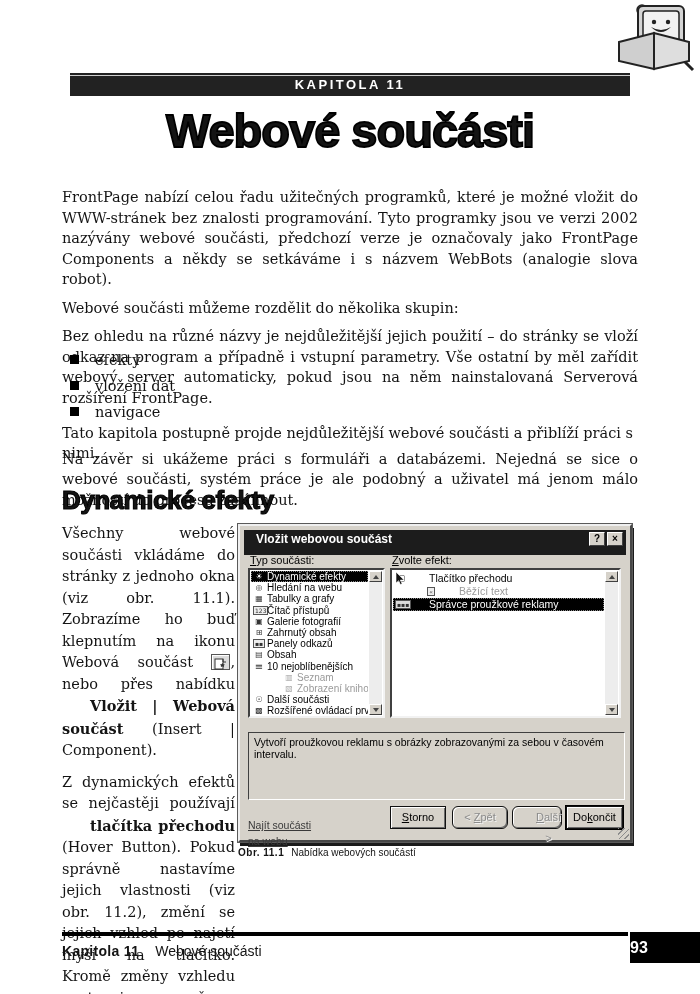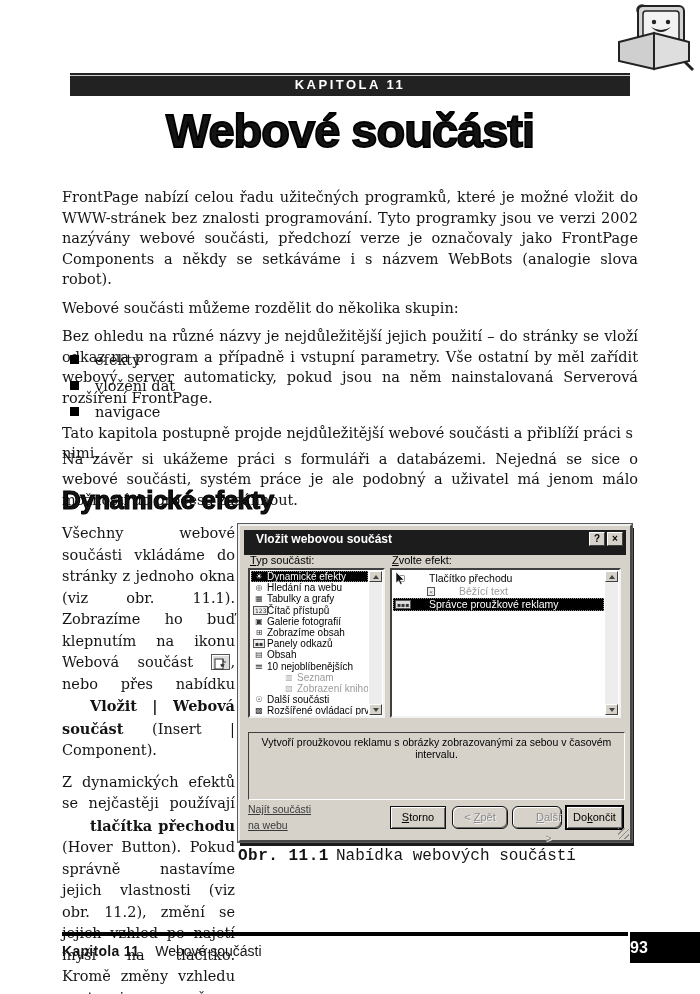--- a/index.html
+++ b/index.html
@@ -73,38 +73,38 @@
         border-color:#fff #404040 #404040 #fff;box-sizing:border-box;}
   .sb-up{top:0;} .sb-down{bottom:0;}
   .tri-up{position:absolute;left:3px;top:3px;width:0;height:0;border-left:3px solid transparent;
         border-right:3px solid transparent;border-bottom:4px solid #444;}
   .tri-down{position:absolute;left:3px;top:3px;width:0;height:0;border-left:3px solid transparent;
         border-right:3px solid transparent;border-top:4px solid #444;}
 
   .cursor-icon{position:absolute;left:3px;top:2px;z-index:3;}
 
   .desc{position:absolute;left:8px;right:5px;top:206px;height:68px;background:#d6d2ca;
-        border:1px solid;border-color:#404040 #fff #fff #404040;padding:3px 5px;box-sizing:border-box;font-size:10.5px;text-align:center;}
-
-  .weblink{position:absolute;left:8px;font-size:10.5px;color:#3a3a3a;text-decoration:underline;cursor:pointer;}
+        border:1px solid;border-color:#404040 #fff #fff #404040;padding:3px 5px;box-sizing:border-box;font-size:10.5px;}
+
+  .weblink{position:absolute;left:8px;font-size:10.5px;color:#3a3a3a;text-decoration:underline;cursor:pointer;margin-top:16px;}
   .wl1{top:277px;} .wl2{top:293px;}
 
   .btn{position:absolute;top:280px;height:23px;background:#d6d2ca;border:1px solid #111;
         box-shadow:inset 1px 1px 0 #fff, inset -1px -1px 0 #6a6a6a;font-size:11px;text-align:center;
         line-height:21px;box-sizing:border-box;}
   .btn-cancel{left:150px;width:56px;}
   .btn-back{left:212px;width:56px;}
   .btn-next{left:272px;width:50px;padding-left:23px;}
   .btn-finish{left:326px;width:57px;box-shadow:inset 1px 1px 0 #fff, inset -1px -1px 0 #6a6a6a,0 0 0 1px #000;}
   .btn.disabled{color:#8b8b8b;text-shadow:1px 1px 0 #f2f2f2;border-radius:6px;}
   .grip{position:absolute;right:1px;bottom:1px;width:11px;height:11px;
         background:repeating-linear-gradient(135deg,#8c8c8c 0 1px,transparent 1px 4px);}
 
   
-  .caption{position:absolute;left:238px;top:847px;font-family:Liberation Mono, monospace;font-size:16px;}
+  .caption{position:absolute;left:238px;top:847px;font-family:Liberation Sans, sans-serif;font-size:10px;}
   .caption .cap-label{font-weight:bold;margin-right:7px;letter-spacing:0.5px;}
 
   
   .footer-rule{position:absolute;left:62px;top:932px;width:566px;height:4px;background:#000;}
   .footer-text{position:absolute;left:62px;top:943px;font-family:"Liberation Sans",sans-serif;font-size:14px;}
   .footer-text .f-chapter{font-weight:bold;margin-right:16px;letter-spacing:0.3px;}
   .page-num{position:absolute;left:630px;top:932px;width:70px;height:31px;background:#000;color:#fff;
         font-family:"Liberation Sans",sans-serif;font-weight:bold;font-size:16px;line-height:31px;}
 
   
@@ -201,21 +201,21 @@
         <div class="row" data-name="list-item">
             <span class="ric" data-name="hit-counter-icon"><span class="boxed">123</span></span>
             <span data-name="item-label">Čítač přístupů</span>
           </div>
         <div class="row" data-name="list-item">
             <span class="ric ic-photogallery" data-name="photo-gallery-icon"></span>
             <span data-name="item-label">Galerie fotografií</span>
           </div>
         <div class="row" data-name="list-item">
             <span class="ric ic-included" data-name="included-content-icon"></span>
-            <span data-name="item-label">Zobrazíme obsah</span>
+            <span data-name="item-label">Zahrnutý obsah</span>
           </div>
         <div class="row" data-name="list-item">
             <span class="ric" data-name="link-bars-icon"><span class="boxed">▪▪</span></span>
             <span data-name="item-label">Panely odkazů</span>
           </div>
         <div class="row" data-name="list-item">
             <span class="ric ic-toc" data-name="table-of-contents-icon"></span>
             <span data-name="item-label">Obsah</span>
           </div>
         <div class="row" data-name="list-item">

